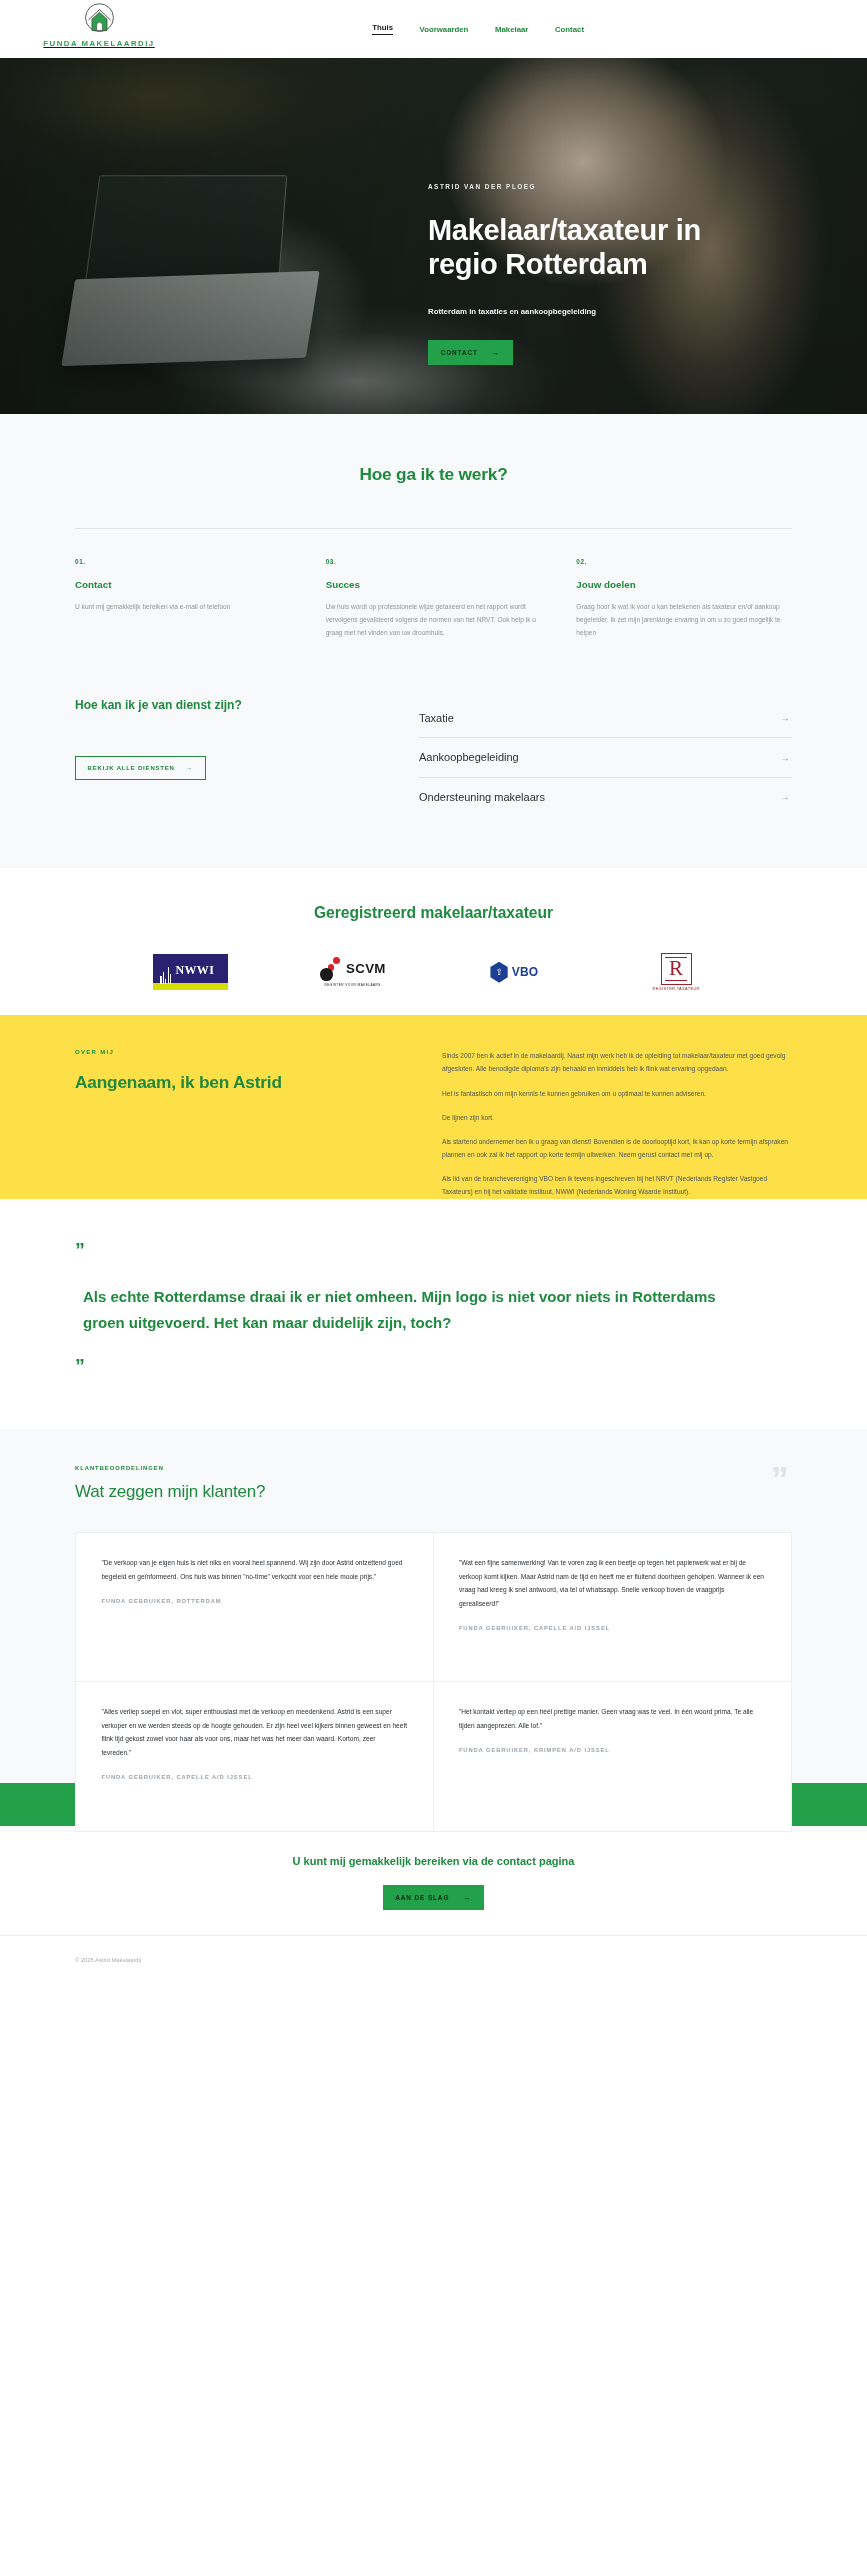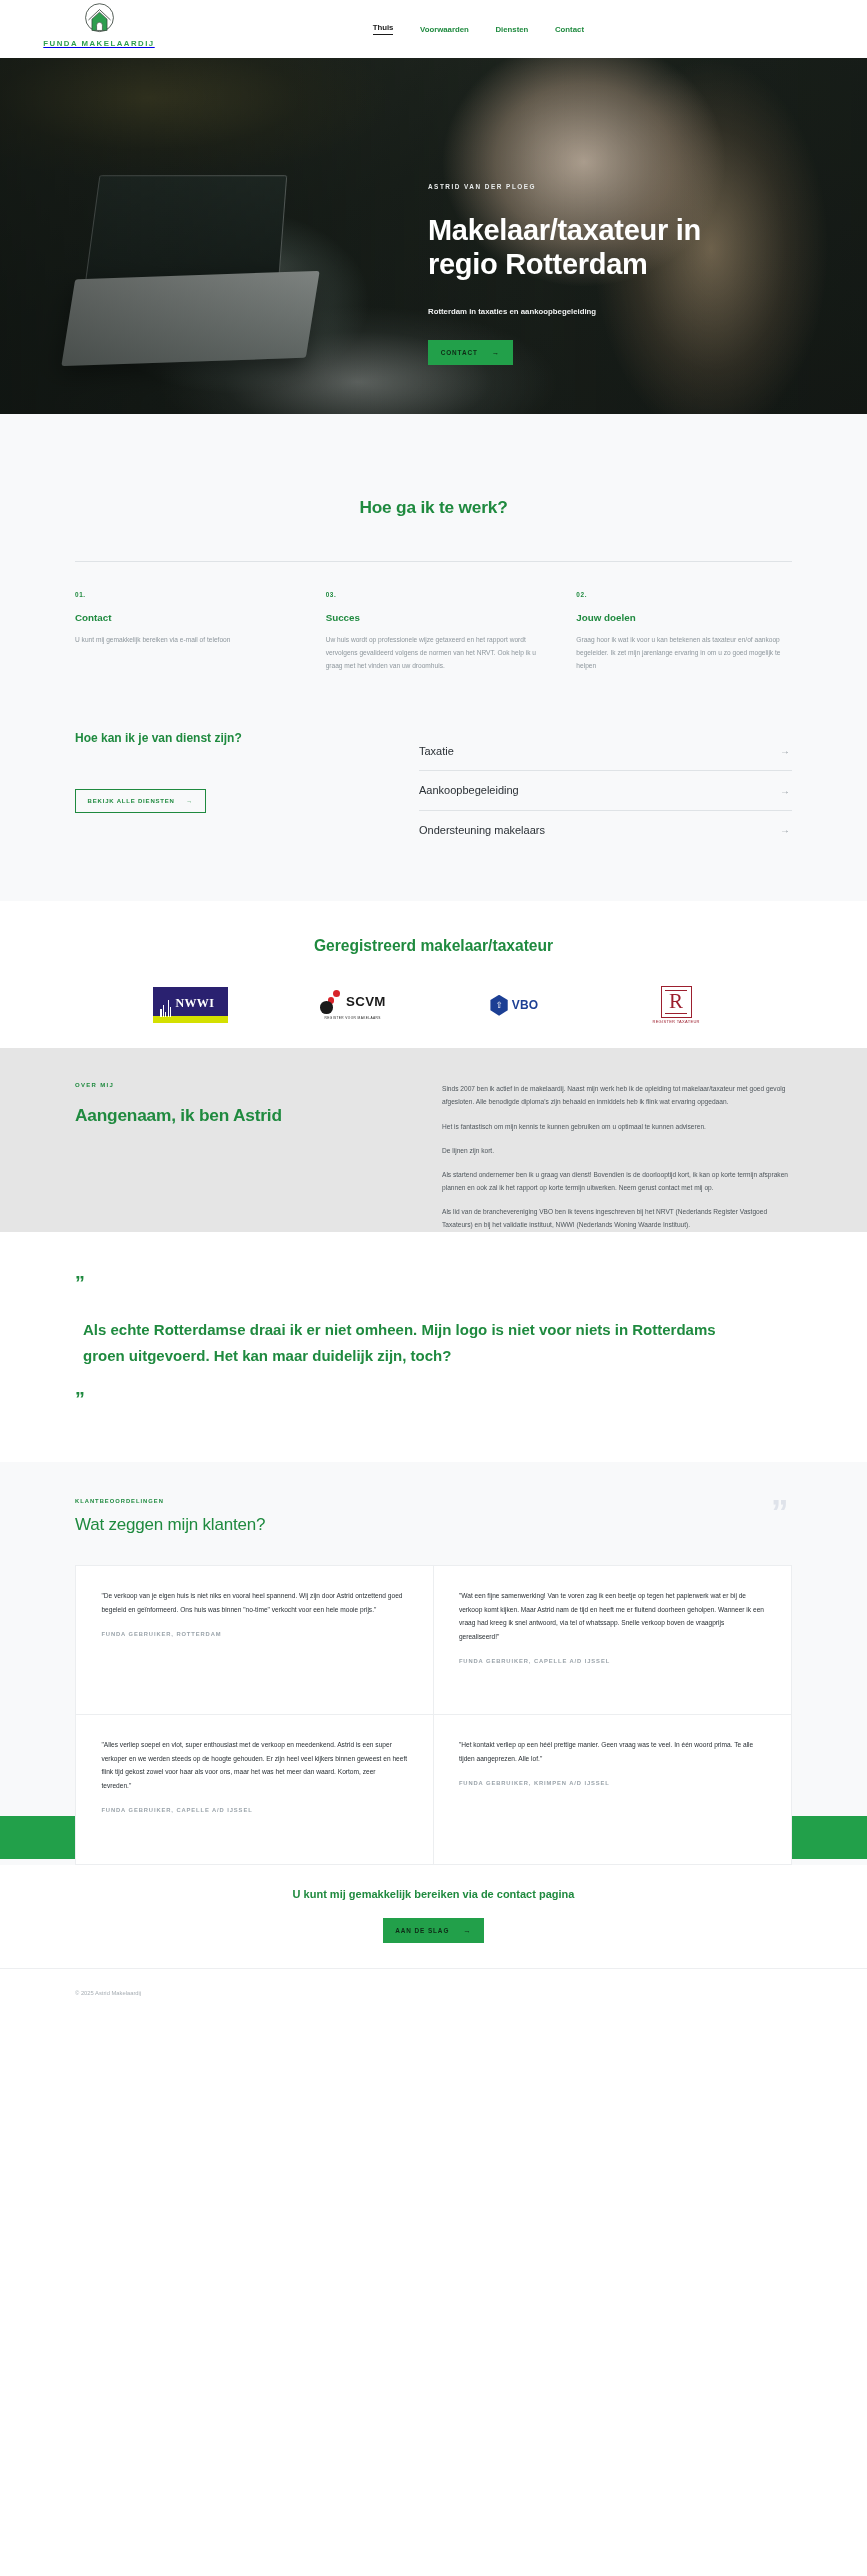--- a/index.html
+++ b/index.html
@@ -155,21 +155,20 @@
     background: #f8f9fa;
     padding: 50px 0 53px;
   }
   .process-title {
     text-align: center;
     color: #1f8a3f;
     font-size: 17.3px;
     font-weight: 700;
     letter-spacing: -0.2px;
     margin-bottom: 43px;
-    margin-top: 33px;
   }
   .process-rule {
     height: 0.6px;
     background: #dfe3e6;
     margin: 0 0 29px 0;
   }
   .steps {
     display: grid;
     grid-template-columns: repeat(3, 1fr);
     gap: 35px;
@@ -311,21 +310,21 @@
   .regtax-box::before, .regtax-box::after {
     content: ""; position: absolute; left: 3.5px; right: 3.5px; background: #9c1f2e; height: 1.2px;
   }
   .regtax-box::before { top: 2.9px; }
   .regtax-box::after { bottom: 2.9px; }
   .regtax-r { font-family: "Liberation Serif", serif; font-size: 21px; color: #9c1f2e; line-height: 1; }
   .regtax-cap { font-size: 4px; color: #9c1f2e; letter-spacing: 0.3px; margin-top: 1.7px; text-align: center; line-height: 1.3; }
 
   
   .about {
-    background: #e5e5e5;
+    background: #fde047;
     padding: 34px 0 0;
   }
   .about-grid {
     display: grid;
     grid-template-columns: 315px 1fr;
     gap: 52px;
   }
   .about-eyebrow {
     color: #1f8a3f;
     font-size: 6px;
@@ -467,21 +466,21 @@
       <path d="M18 31 L37 13 L56 31" fill="none" stroke="#2f3b33" stroke-width="1.4"></path>
       <path d="M24 29.5 L37 17.5 L50 29.5 L50 49 L24 49 Z" fill="#2e9e4f" stroke="#2f3b33" stroke-width="1.1"></path>
       <path d="M32 49 L32 40 A5 5 0 0 1 42 40 L42 49 Z" fill="#ffffff" stroke="#2f3b33" stroke-width="1"></path>
     </svg>
     <span class="brand-text">FUNDA MAKELAARDIJ</span>
   </a>
 
   <nav class="main-nav">
     <a class="nav-link active" href="#">Thuis</a>
     <a class="nav-link" href="#">Voorwaarden</a>
-    <a class="nav-link" href="#">Diensten</a>
+    <a class="nav-link" href="#">Makelaar</a>
     <a class="nav-link" href="#">Contact</a>
   </nav>
 </header>
 
 <section class="hero">
   <div class="hero-bg">
     <div class="hero-photo"></div>
     <div class="hero-screen"></div>
     <div class="hero-laptop"></div>
     <div class="hero-vignette"></div>

